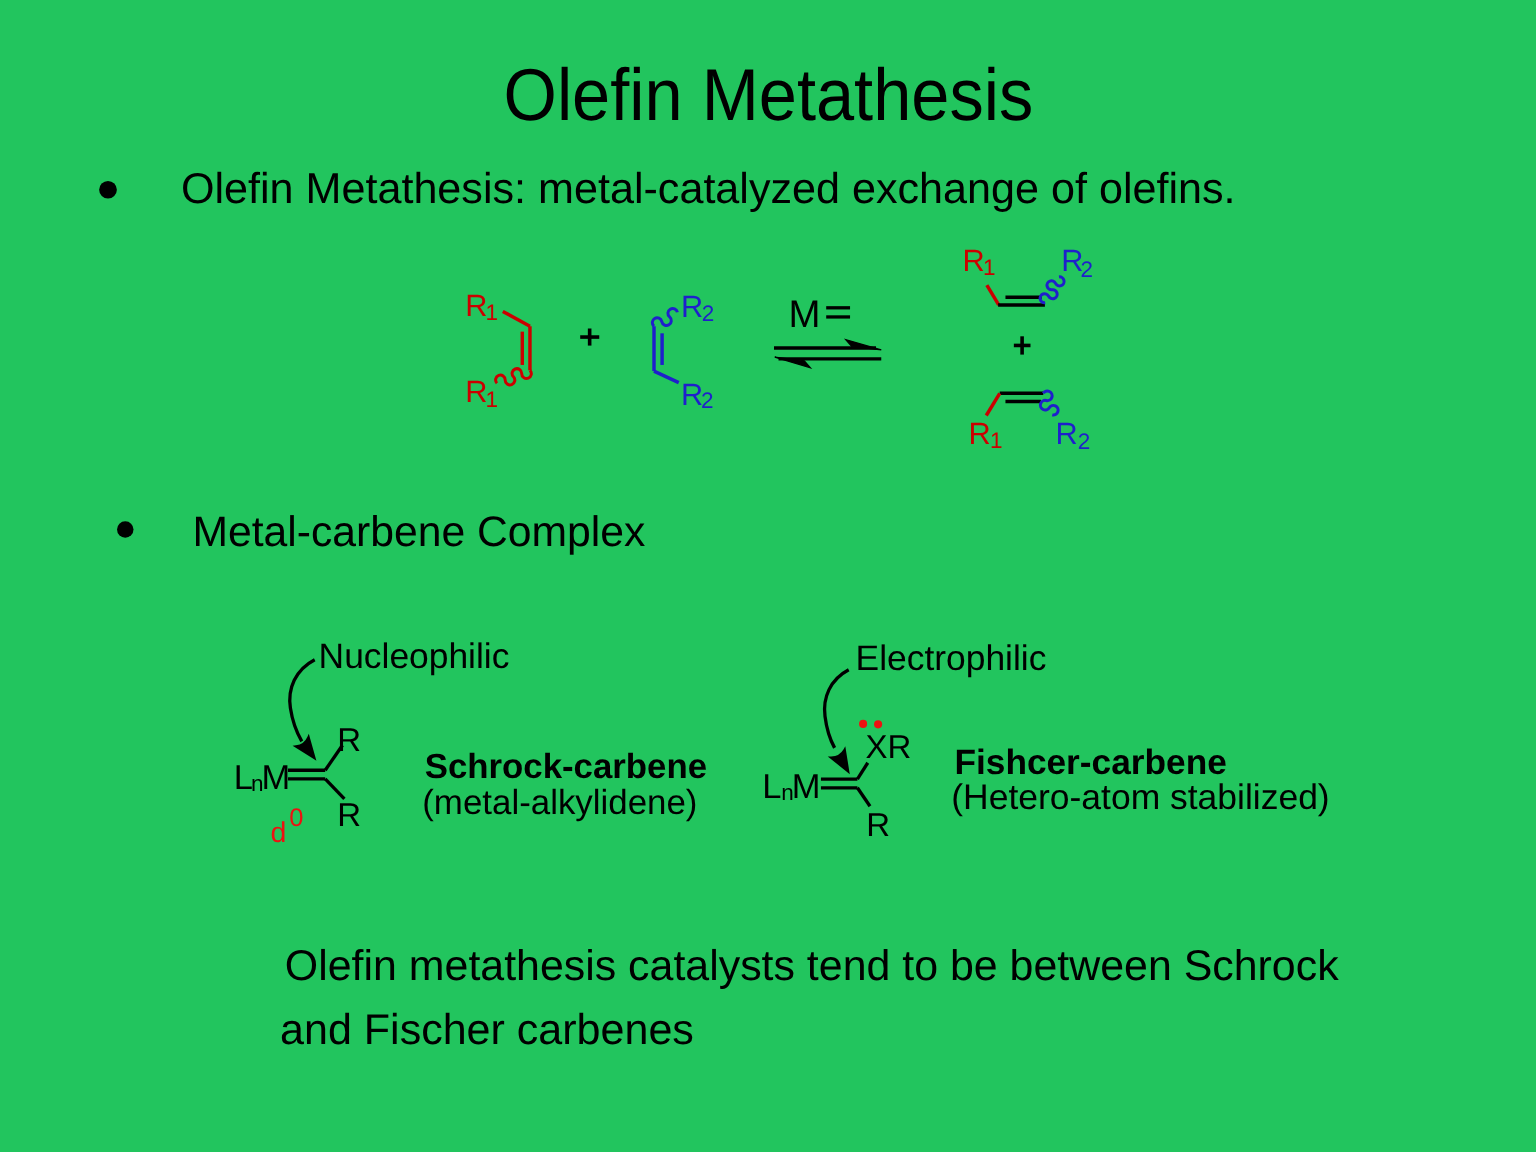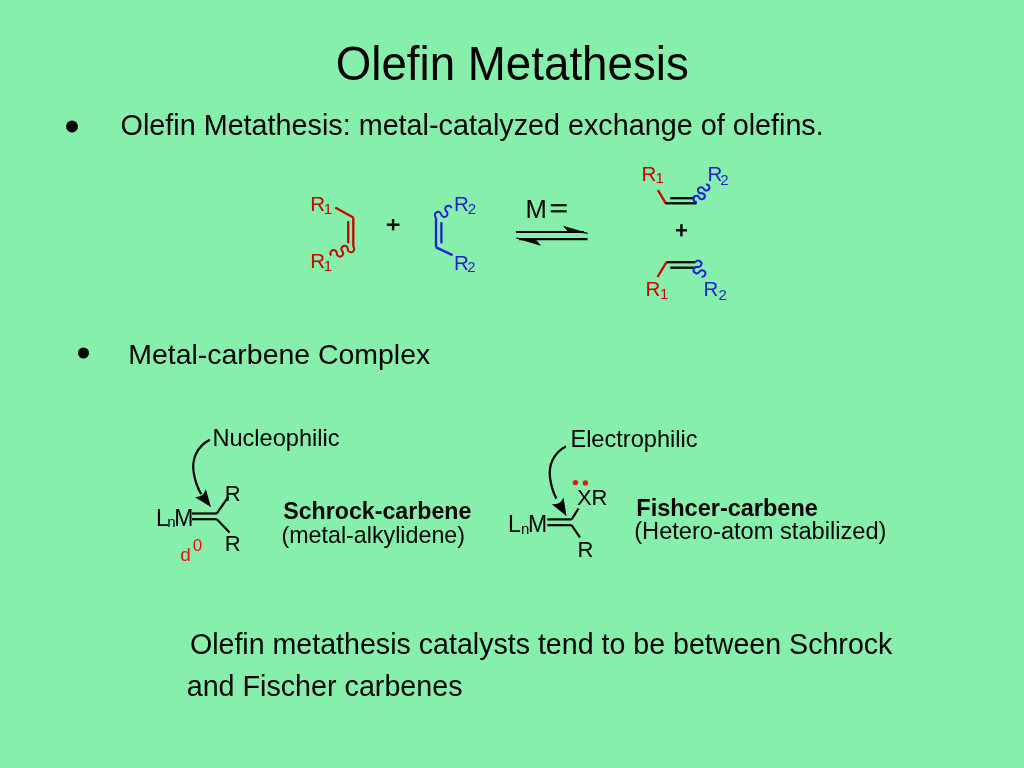--- a/index.html
+++ b/index.html
@@ -1,16 +1,16 @@
 <!DOCTYPE html>
 <html><head>
 <meta charset="utf-8">
 <style>
   html,body{margin:0;padding:0;background:#fff;}
-  #page{position:relative;width:1024px;height:768px;background:#86efac;overflow:hidden;}
+  #page{position:relative;width:1024px;height:768px;background:#22c55e;overflow:hidden;}
   svg text{font-family:"Liberation Sans",sans-serif;}
 </style>
 </head>
 <body>
 <div id="page">
 <svg width="1024" height="768" viewBox="0 0 1024 768" xmlns="http://www.w3.org/2000/svg">
 
   <text x="0" y="0" font-size="49" fill="#000" transform="translate(335.7,79.9) scale(0.933,1)">Olefin Metathesis</text>
 
   <circle cx="72" cy="126.5" r="5.9" fill="#000"></circle>

